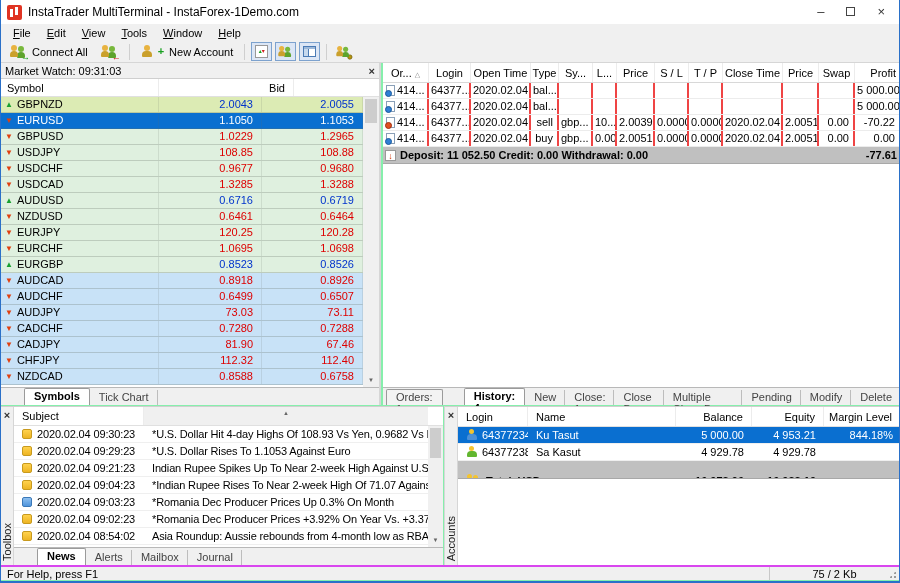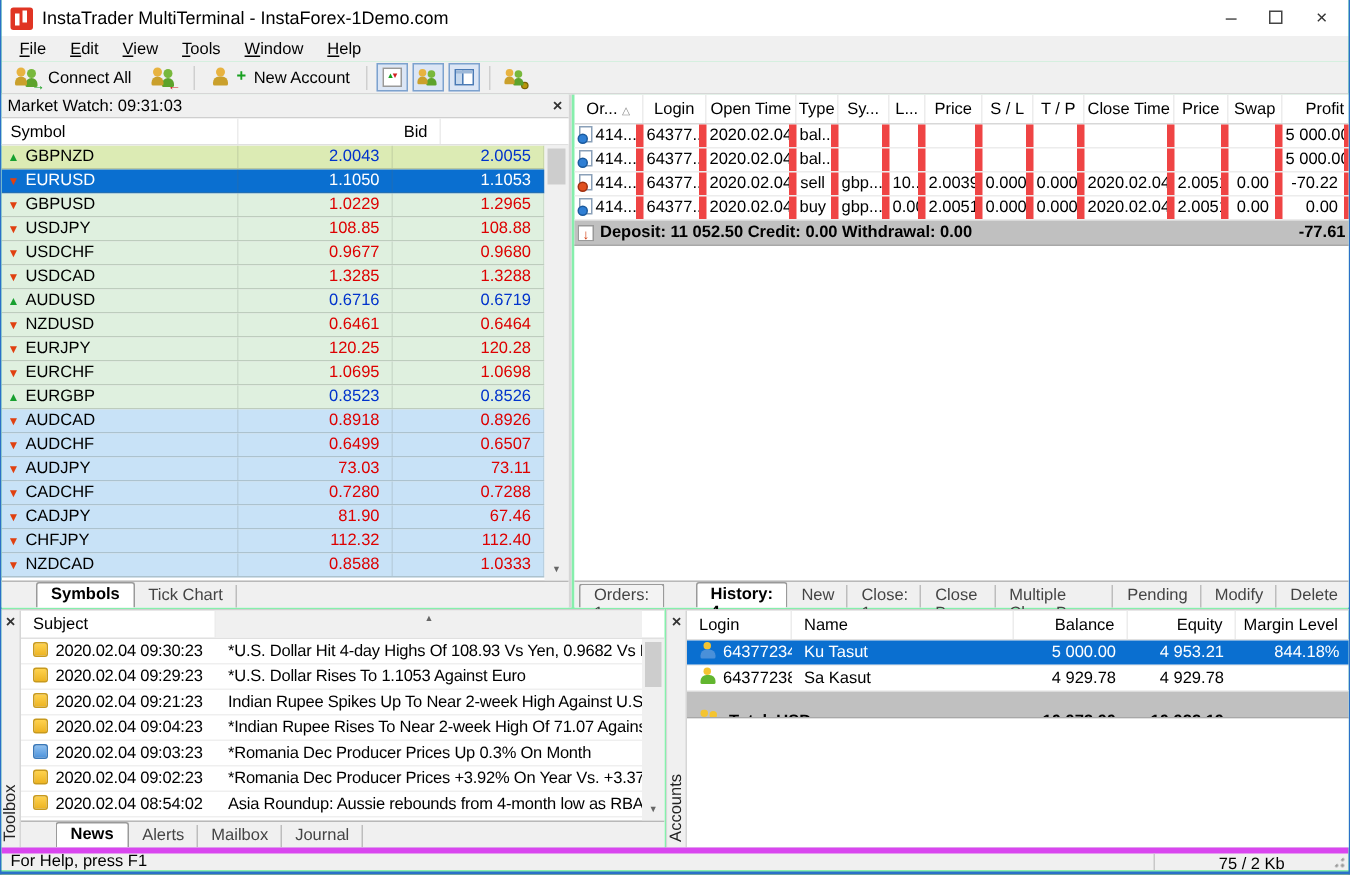--- a/index.html
+++ b/index.html
@@ -80,21 +80,21 @@
   .tab { border:1px solid #9a9a9a; border-bottom:none; background:#f3f3f3; color:#444; padding:1px 9px 2px; border-radius:2px 2px 0 0; height:16px; }
   .tab.active { background:#fff; color:#000; font-weight:bold; height:17px;margin-left:20px; }
   .taction { color:#444; padding:1px 8px 2px; border-right:1px solid #bdbdbd; height:15px; }
 
   
   .orders { position:absolute; left:382px; top:63px; width:518px; height:342px; background:#fff; display:flex; flex-direction:column; }
   .ord-cols { display:grid; grid-template-columns:46px 42px 60px 28px 34px 24px 38px 34px 34px 60px 36px 36px 1fr; height:20px; line-height:20px; border-bottom:1px solid #d8d8d8; }
   .ord-cols .cell { text-align:center; border-right:1px solid #ececec; }
   .ord-cols .cell:last-child { text-align:right; padding-right:4px; }
   .ord-row { display:grid; grid-template-columns:46px 42px 60px 28px 34px 24px 38px 34px 34px 60px 36px 36px 1fr; height:16px; line-height:15px; border-bottom:1px solid #ececec; }
-  .ord-row .cell { padding-left:2px; border-right:5px solid #ef4444; }
+  .ord-row .cell { padding-left:2px; border-right:2px solid #ef4444; }
   .doc { display:inline-block; width:9px; height:11px; background:#fff; border:1px solid #8aa0b8; position:relative; vertical-align:-2px; margin:0 2px 0 1px; }
   .doc::after { content:""; position:absolute; width:5px; height:5px; border-radius:50%; left:-2px; bottom:-2px; }
   .doc.dot-blue::after { background:#2f7fd4; border:1px solid #1a5a9e; }
   .doc.dot-red::after { background:#e05020; border:1px solid #a03010; }
   .ord-sum { display:flex; align-items:center; height:17px; background:#c0c0c0; font-weight:bold; border-bottom:1px solid #a8a8a8; padding-left:2px; gap:4px; }
   .dep-ico { width:11px; height:11px; background:#fff; border:1px solid #999; font-size:9px; line-height:10px; text-align:center; color:#d03000; font-weight:bold; }
   .ord-sum .profit { margin-left:auto; padding-right:4px; }
   .ord-fill { flex:1; background:#fff; }
   .sort-ico { font-size:7px; color:#888; margin-left:3px; }
 
@@ -131,21 +131,21 @@
   .person::after { content:""; position:absolute; left:1px; top:5px; width:10px; height:6px; border-radius:4px 4px 1px 1px; }
   .person.p-blue::after { background:#4a90d9; }
   .person.p-green::after { background:#62b62f; }
   .people-sm { display:inline-block; position:relative; width:17px; height:13px; vertical-align:-2px; margin-right:3px; }
   .people-sm::before { content:""; position:absolute; left:1px; top:0; width:5px; height:5px; border-radius:50%; background:#f4c430; box-shadow:6px 1px 0 #f4c430; }
   .people-sm::after { content:""; position:absolute; left:0; top:5px; width:7px; height:6px; border-radius:3px 3px 1px 1px; background:#caa02c; box-shadow:6px 1px 0 #6fbf3f; }
   .acc-total { display:grid; grid-template-columns:218px 76px 72px 1fr; height:18px; line-height:17px; background:#c0c0c0; font-weight:bold; border-bottom:1px solid #a8a8a8; }
   .acc-total .cell { padding-left:8px;margin-top:12px; }
 
   
-  .statusbar { position:absolute; left:0; top:565px; width:100%; height:15px; background:#f0f0f0; border-top:4px solid #d946ef; display:flex; align-items:flex-end; }
+  .statusbar { position:absolute; left:0; top:565px; width:100%; height:15px; background:#f0f0f0; border-top:2px solid #d946ef; display:flex; align-items:center; }
   .sb-left { padding-left:6px; }
   .sb-right { margin-left:auto; border-left:1px solid #c8c8c8; width:130px; text-align:center; height:100%; line-height:14px; }
   .grip { position:absolute; right:2px; bottom:1px; width:9px; height:9px;
           background-image:radial-gradient(circle, #9a9a9a 1px, transparent 1.2px);
           background-size:4px 4px; background-position:bottom right; clip-path:polygon(100% 0,100% 100%,0 100%); }
 </style>
 </head>
 <body>
 
 <div id="app">
@@ -355,21 +355,21 @@
             </span>
             <span class="cell num clr-down">112.32</span>
             <span class="cell num clr-down">112.40</span>
           </div>
           <div class="mw-row band-blue">
             <span class="cell sym">
               <span class="arr down">▼</span>
               <span>NZDCAD</span>
             </span>
             <span class="cell num clr-down">0.8588</span>
-            <span class="cell num clr-down">1.0333</span>
+            <span class="cell num clr-down">0.6758</span>
           </div>
         </div>
       <div class="vscroll">
         <span class="thumb"></span>
         <span class="sarr bottom">▼</span>
       </div>
     </div>
     <div class="tabsbar" id="mw-tabs">
         <span class="tab active">Symbols</span>
         <span class="taction">Tick Chart</span>

